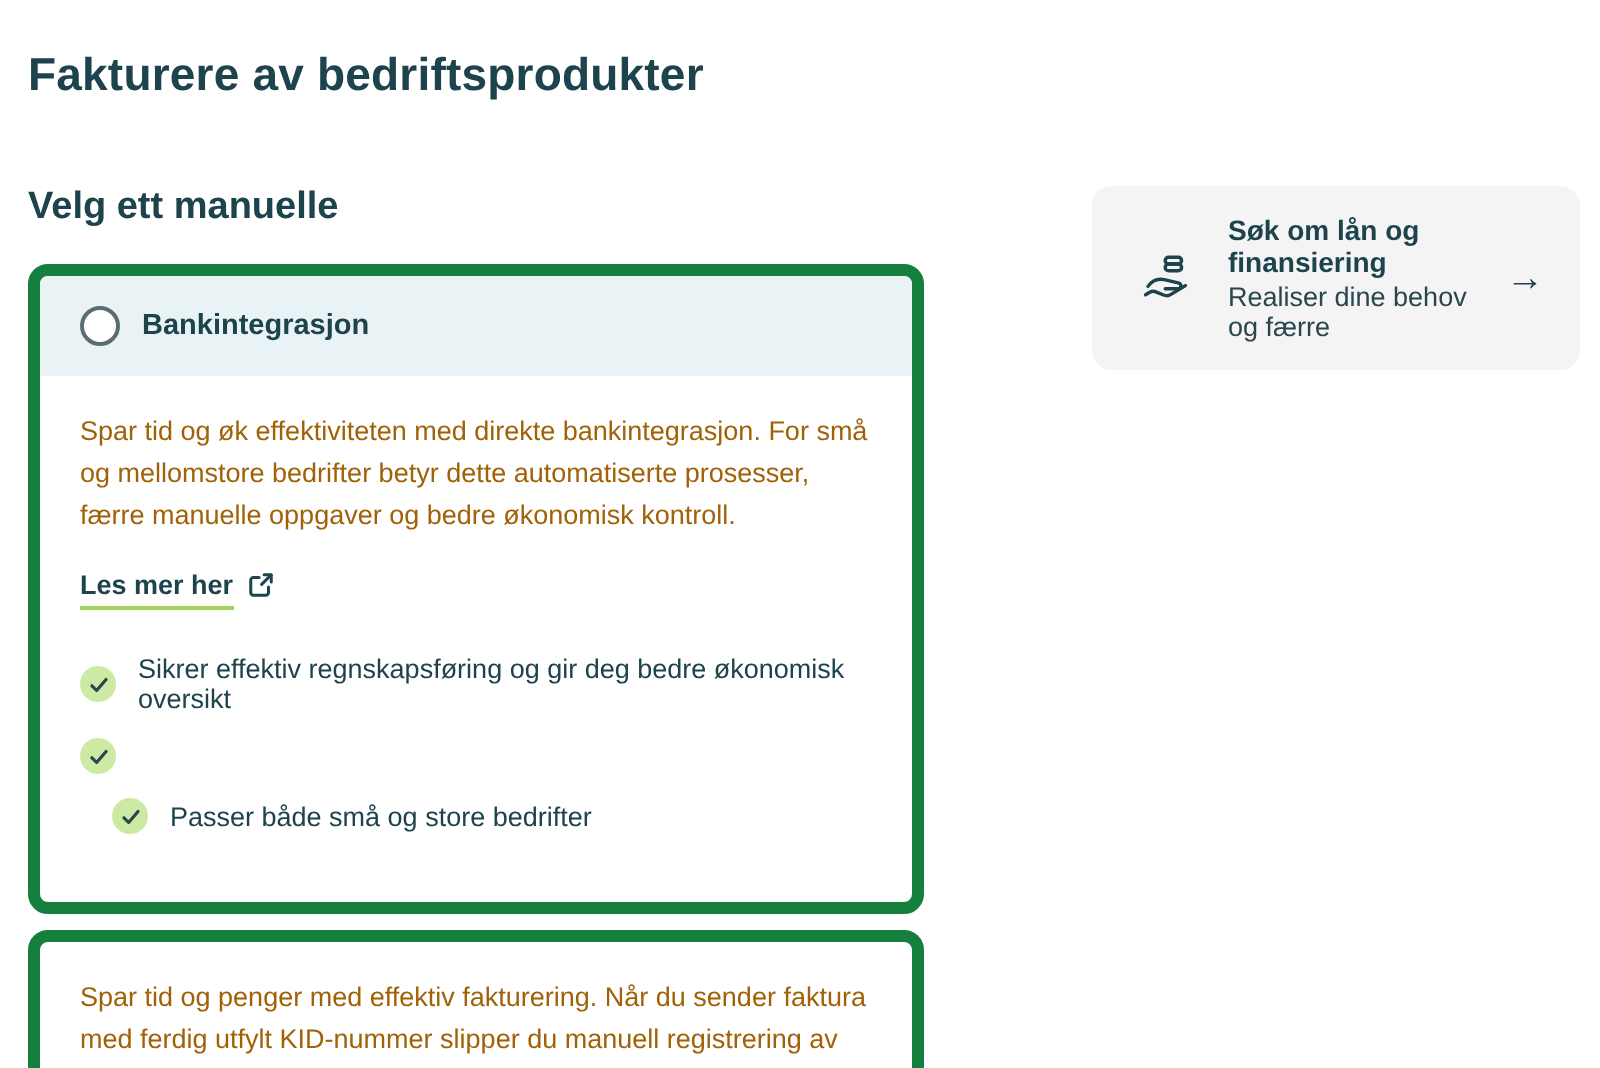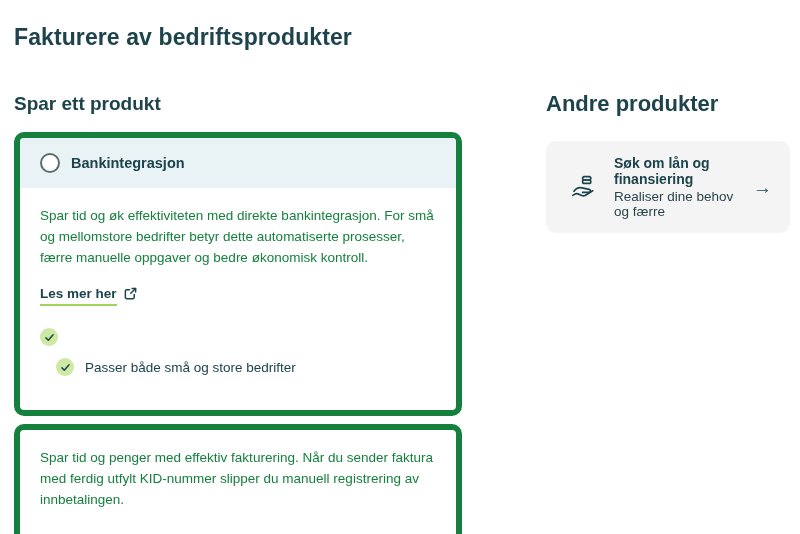--- a/index.html
+++ b/index.html
@@ -43,21 +43,21 @@
   }
   .radio {
     width: 20px; height: 20px; flex: none;
     border: 2px solid #5a6e72; border-radius: 50%;
     background: #ffffff;
   }
   .card-name { font-size: 14.5px; font-weight: 700; color: #1d434c; }
   .card-body { padding: 17px 20px 22px 20px; }
   .card-desc {
     margin: 0 0 16px 0;
-    font-size: 13.5px; line-height: 1.56; color: #15803d;
+    font-size: 13.5px; line-height: 1.56; color: #a16207;
     max-width: 412px;
   }
   .read-more {
     display: inline-flex; align-items: flex-start; gap: 6px;
     text-decoration: none; color: #1d434c; cursor: pointer;
   }
   .read-more-text {
     font-size: 13.5px; font-weight: 700;
     border-bottom: 2px solid #a2d35c; padding-bottom: 3px;
   }
@@ -93,40 +93,48 @@
 </head>
 <body>
 
 <div class="wrap">
 
   <h1 class="page-title">Fakturere av bedriftsprodukter</h1>
 
   <div class="columns">
 
     <div class="col-left">
-      <h2 class="section-title-left">Spar ett produkt</h2>
+      <h2 class="section-title-left">Velg ett manuelle</h2>
 
       <div class="product-card">
         <div class="card-header">
           <span class="radio"></span>
           <span class="card-name">Bankintegrasjon</span>
         </div>
         <div class="card-body">
           <p class="card-desc">Spar tid og øk effektiviteten med direkte bankintegrasjon. For små og mellomstore bedrifter betyr dette automatiserte prosesser, færre manuelle oppgaver og bedre økonomisk kontroll.</p>
           <a class="read-more">
             <span class="read-more-text">Les mer her</span>
             <span class="ext-icon">
               <svg width="15" height="15" viewBox="0 0 24 24" fill="none" stroke="#1d434c" stroke-width="2.4" stroke-linecap="round" stroke-linejoin="round">
                 <path d="M18 13.5V18a2.2 2.2 0 0 1-2.2 2.2H6A2.2 2.2 0 0 1 3.8 18V8.2A2.2 2.2 0 0 1 6 6h4.5"></path>
                 <path d="M14.5 3.8H20.2V9.5"></path>
                 <path d="M20 4 12.5 11.5"></path>
               </svg>
             </span>
           </a>
           <ul class="benefits">
+            <li class="benefit">
+              <span class="check-badge">
+                <svg width="11" height="11" viewBox="0 0 14 14" fill="none" stroke="#2a454d" stroke-width="2" stroke-linecap="round" stroke-linejoin="round">
+                    <path d="M2.5 7.5 5.5 10.5 11.5 3.5"></path>
+                  </svg>
+              </span>
+              <span>Sikrer effektiv regnskapsføring og gir deg bedre økonomisk oversikt</span>
+            </li>
             <li class="benefit">
               <span class="check-badge">
                 <svg width="11" height="11" viewBox="0 0 14 14" fill="none" stroke="#2a454d" stroke-width="2" stroke-linecap="round" stroke-linejoin="round">
                     <path d="M2.5 7.5 5.5 10.5 11.5 3.5"></path>
                   </svg>
               </span>
             </li>
             <li class="benefit">
               <span class="check-badge">
                 <svg width="11" height="11" viewBox="0 0 14 14" fill="none" stroke="#2a454d" stroke-width="2" stroke-linecap="round" stroke-linejoin="round">
@@ -141,21 +149,20 @@
 
       <div class="product-card">
         <div class="card-body">
           <p class="card-desc">Spar tid og penger med effektiv fakturering. Når du sender faktura med ferdig utfylt KID-nummer slipper du manuell registrering av innbetalingen.</p>
 
         </div>
       </div>
     </div>
 
     <div class="col-right">
-      <h2 class="section-title-right">Andre produkter</h2>
 
       <div class="promo-card">
         <span class="promo-icon">
           <svg width="27" height="27" viewBox="0 0 27 27" fill="none" stroke="currentColor" stroke-width="1.7" stroke-linecap="round" stroke-linejoin="round">
             <rect x="12.6" y="2.6" width="8.2" height="3.4" rx="1.7"></rect>
             <rect x="12.6" y="6.0" width="8.2" height="3.4" rx="1.7"></rect>
             <path d="M4 17.2c2-2.9 4.9-4.1 8.1-3.4l7 1.6c2 .5 1.7 3-.5 3h-6"></path>
             <path d="M2.8 21.4l2.1-1.3c.9-.5 2-.6 3-.2l3.9 1.6c1.2.5 2.6.4 3.7-.3l7.2-4.4"></path>
           </svg>
         </span>

